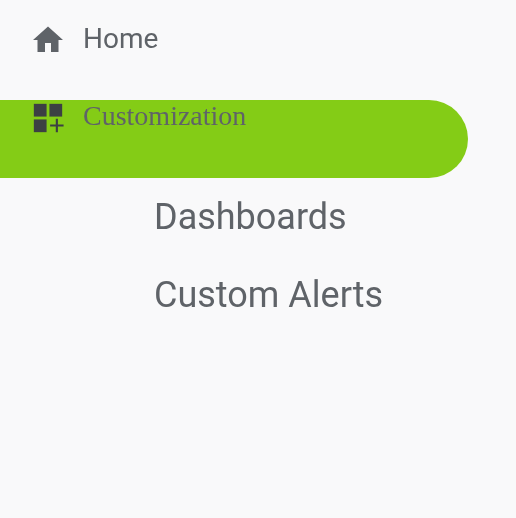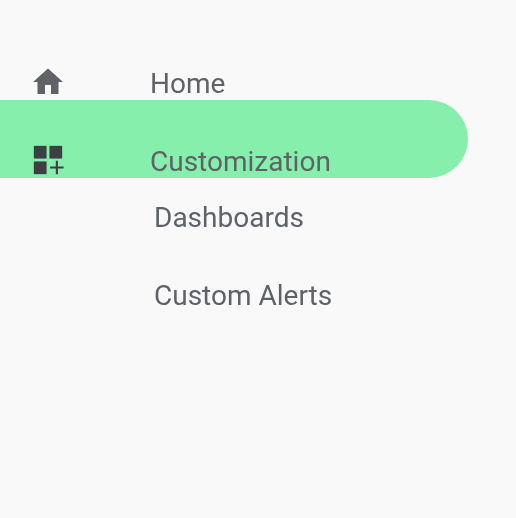--- a/index.html
+++ b/index.html
@@ -6,31 +6,32 @@
     body {
       width: 516px;
       height: 518px;
       background: #f9f9fa;
       font-family: 'Product Sans', 'Google Sans', Roboto, Arial, sans-serif;
       overflow: hidden;
     }
     .sidebar { width: 100%; padding-top: 22px; }
     .nav-item {
       display: flex;
-      align-items: flex-end;
+      align-items: flex-start;
       height: 78px;
-      padding-left: 116px;
+      padding-left: 49px;
       cursor: pointer;
       position: relative;
     }
     .nav-item.selected {
-      background: #86efac;
+      background: #84cc16;
       border-top-right-radius: 48px;
       border-bottom-right-radius: 48px;
       width: 468px;
+      font-family: Liberation Serif, serif;
     }
     .nav-item .icon {
       width: 36px;
       height: 36px;
       display: flex;
       align-items: center;
       justify-content: center;
       position: absolute;
       left: 30px;
       color: #5f6368;
@@ -40,21 +41,21 @@
       color: #5f6368;
       margin-left: 34px;
       font-weight: 400;
     }
     .sub-item {
       display: flex;
       align-items: center;
       height: 78px;
       padding-left: 154px;
       cursor: pointer;
-      font-size: 28px;
+      font-size: 36px;
       color: #5f6368;
     }
     .sub-item.active {
       background: #e8f0fe;
       color: #1a73e8;
       border-top-right-radius: 48px;
       border-bottom-right-radius: 48px;
       width: 468px;
     }
   </style>

